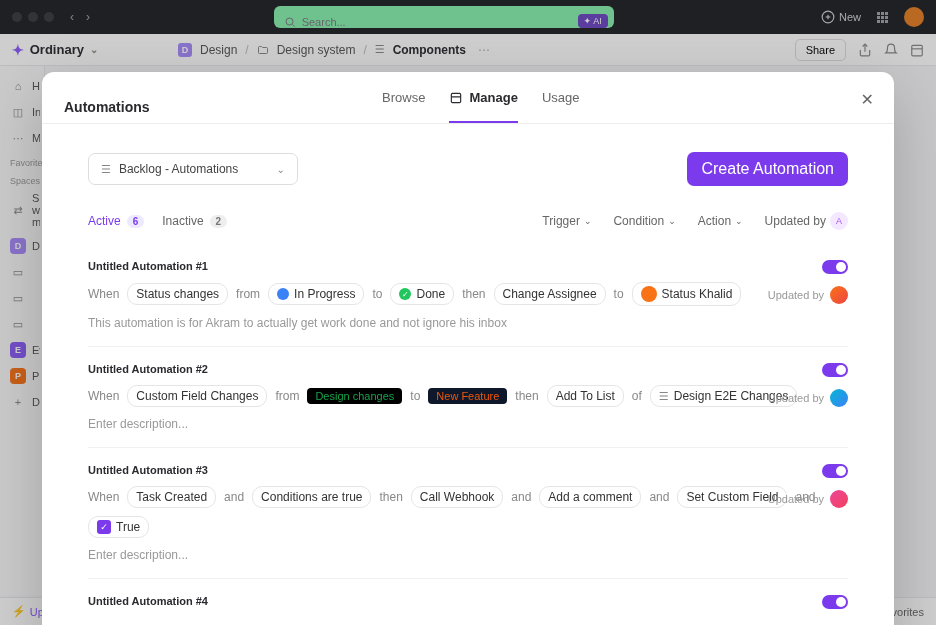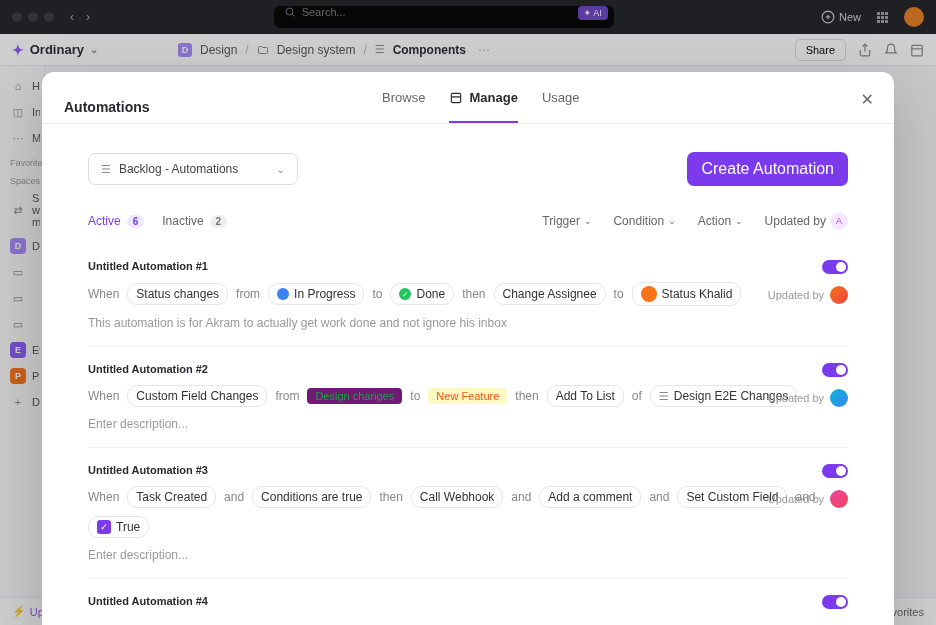--- a/index.html
+++ b/index.html
@@ -4,21 +4,21 @@
 <style>
 * { box-sizing: border-box; margin: 0; padding: 0; font-family: -apple-system, BlinkMacSystemFont, 'Segoe UI', sans-serif; }
 body { width: 936px; height: 625px; background: #f7f7f8; overflow: hidden; position: relative; }
 
 
 .topbar { height: 34px; background: #1f2023; display: flex; align-items: center; padding: 0 12px; color: #a0a0a8; font-size: 12px; }
 .traffic { display: flex; gap: 6px; margin-right: 16px; }
 .traffic span { width: 10px; height: 10px; border-radius: 50%; background: #3a3a3e; }
 .nav-arrows { display: flex; gap: 12px; margin-right: 80px; }
 .nav-arrows span { cursor: pointer; }
-.search-bar { flex: 1; max-width: 340px; margin: 0 auto; background: #000000; border-radius: 6px; height: 22px; display: flex; align-items: flex-start; padding: 0 10px; font-size: 11px; color: #7a7a82; position: relative; }
+.search-bar { flex: 1; max-width: 340px; margin: 0 auto; background: #86efac; border-radius: 6px; height: 22px; display: flex; align-items: flex-end; padding: 0 10px; font-size: 11px; color: #7a7a82; position: relative; }
 .search-bar svg { margin-right: 6px; }
 .ai-badge { position: absolute; right: 6px; background: #6b46c1; color: white; font-size: 9px; padding: 2px 6px; border-radius: 4px; }
 .topbar-right { display: flex; align-items: center; gap: 16px; margin-left: auto; }
 .new-btn { display: flex; align-items: center; gap: 4px; color: #d0d0d6; font-size: 11px; cursor: pointer; }
 .grid-icon { display: grid; grid-template-columns: repeat(3,3px); gap: 1px; }
 .grid-icon span { width: 3px; height: 3px; background: #a0a0a8; }
 .avatar-top { width: 20px; height: 20px; border-radius: 50%; background: #e67e22; }
 
 
 .breadcrumb-bar { height: 32px; background: #fff; display: flex; align-items: center; padding: 0 12px; font-size: 12px; color: #555; border-bottom: 1px solid #e8e8eb; }
@@ -75,22 +75,22 @@
 .auto-row { padding: 16px 0; border-bottom: 1px solid #f0f0f2; position: relative; }
 .auto-row:last-child { border-bottom: none; }
 .auto-title { font-size: 11px; font-weight: 600; color: #2a2a2f; margin-bottom: 10px; }
 .auto-rule { display: flex; align-items: center; flex-wrap: wrap; gap: 8px; font-size: 12px; color: #666; margin-bottom: 10px; }
 .keyword { color: #888; }
 .token { border: 1px solid #e5e5e8; border-radius: 10px; padding: 3px 8px; color: #333; background: #fff; display: inline-flex; align-items: center; gap: 5px; }
 .status-dot { width: 12px; height: 12px; border-radius: 50%; display: inline-flex; align-items: center; justify-content: center; font-size: 8px; color: white; }
 .sd-blue { background: #3b82f6; }
 .sd-green { background: #22c55e; }
 .tag-pill { font-size: 11px; padding: 2px 8px; border-radius: 4px; }
-.tag-green { background: #701a75; color: #16a34a; }
-.tag-orange { background: #fef9c3; color: #ea580c; }
+.tag-green { background: #000000; color: #16a34a; }
+.tag-orange { background: #0f172a; color: #ea580c; }
 .mini-avatar { width: 16px; height: 16px; border-radius: 50%; background: #f97316; display: inline-block; }
 .checkbox-icon { width: 14px; height: 14px; background: #7c3aed; border-radius: 3px; display: inline-flex; align-items: center; justify-content: center; color: white; font-size: 9px; }
 .list-icon { color: #888; font-size: 11px; }
 .auto-desc { font-size: 12px; color: #999; }
 .toggle { position: absolute; top: 16px; right: 0; width: 26px; height: 14px; background: #7c3aed; border-radius: 7px; cursor: pointer; }
 .toggle::after { content: ''; position: absolute; right: 2px; top: 2px; width: 10px; height: 10px; background: white; border-radius: 50%; }
 .updated-by { position: absolute; top: 42px; right: 0; display: flex; align-items: center; gap: 6px; font-size: 11px; color: #999; }
 .ub-avatar { width: 18px; height: 18px; border-radius: 50%; background: linear-gradient(135deg, #f97316, #ef4444); }
 .ub-avatar.alt1 { background: linear-gradient(135deg, #06b6d4, #3b82f6); }
 .ub-avatar.alt2 { background: linear-gradient(135deg, #ec4899, #f43f5e); }

